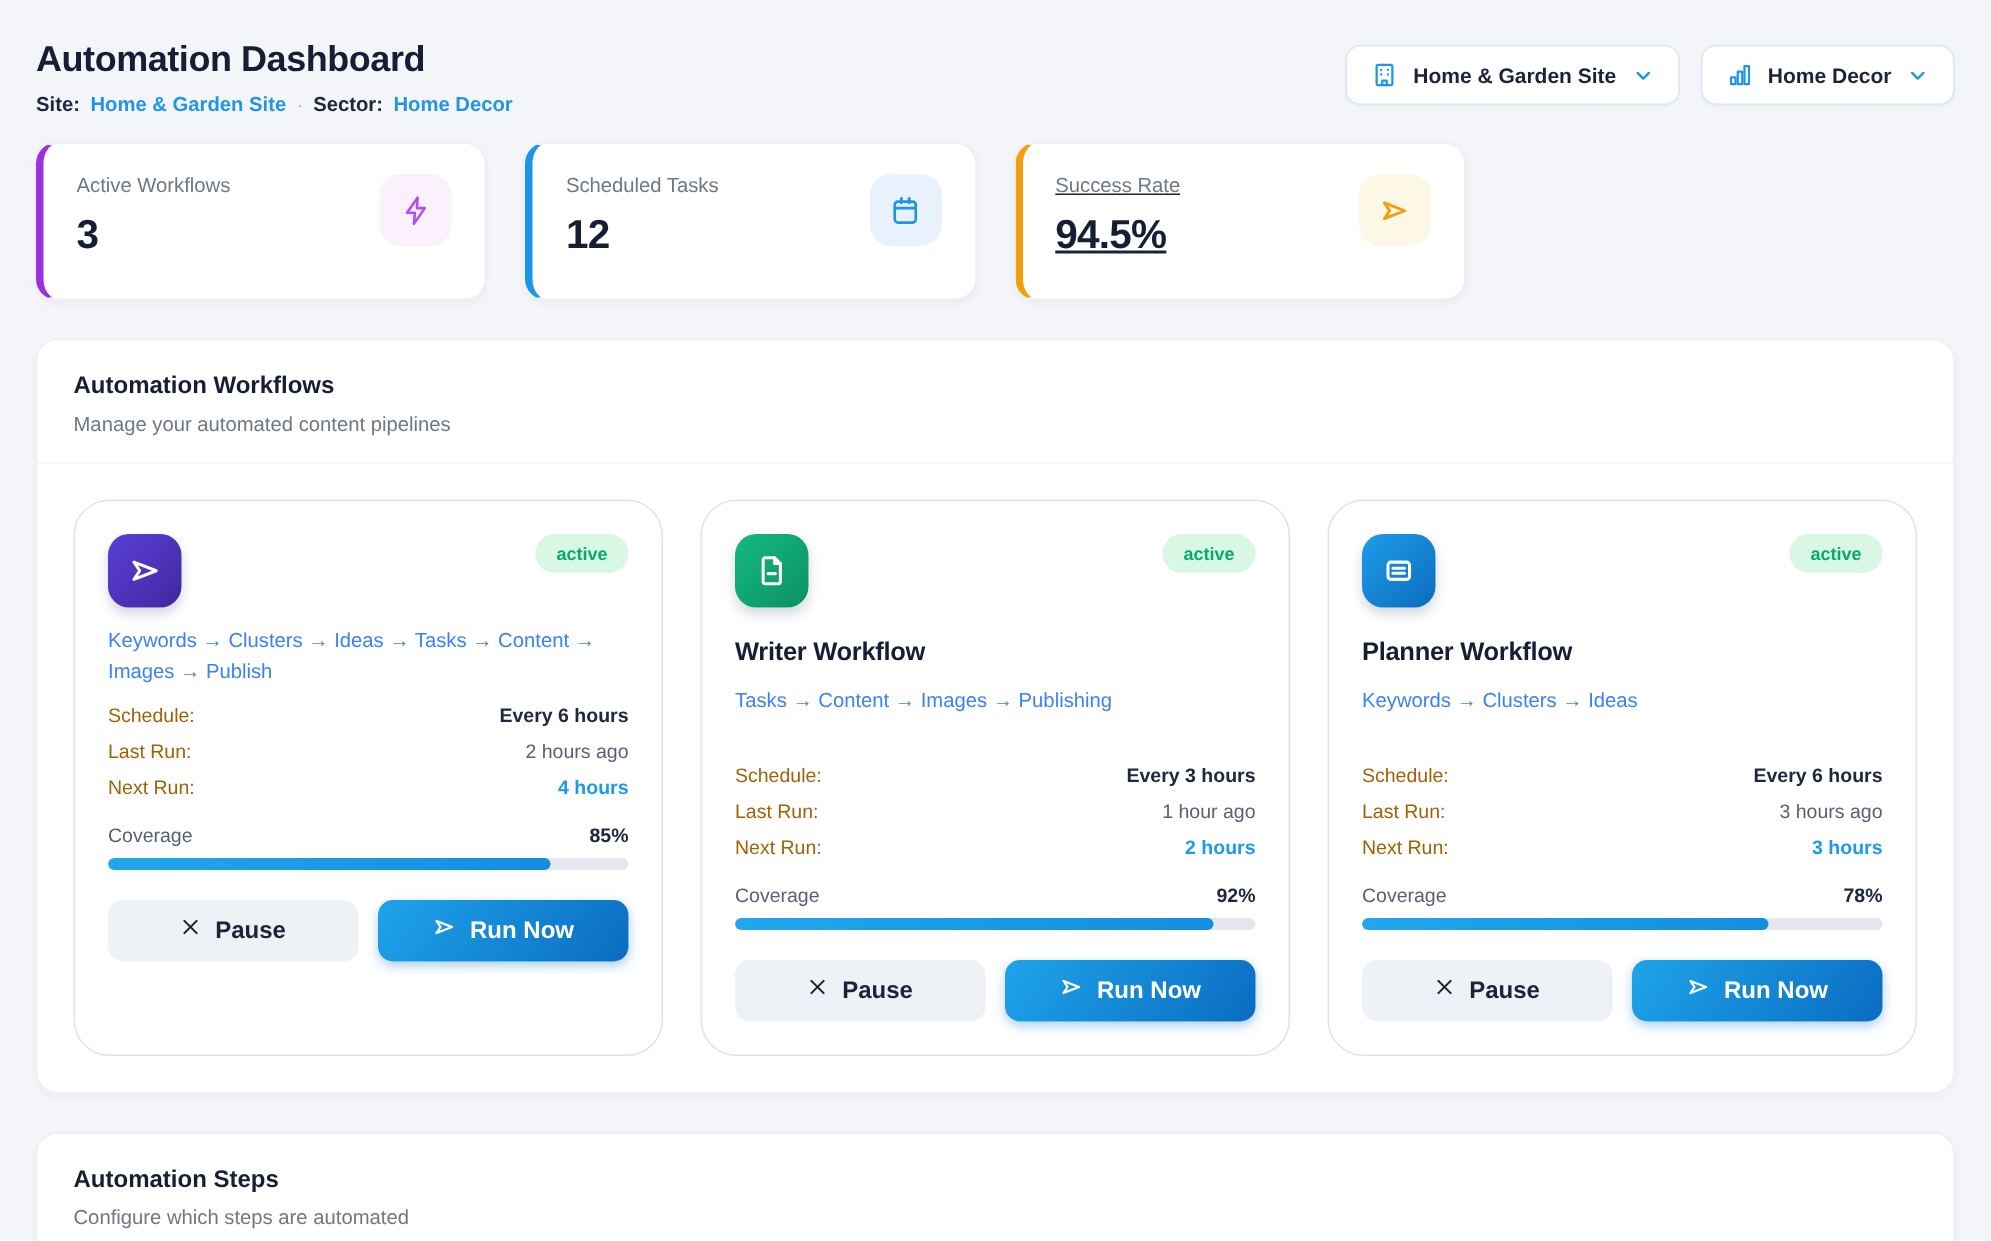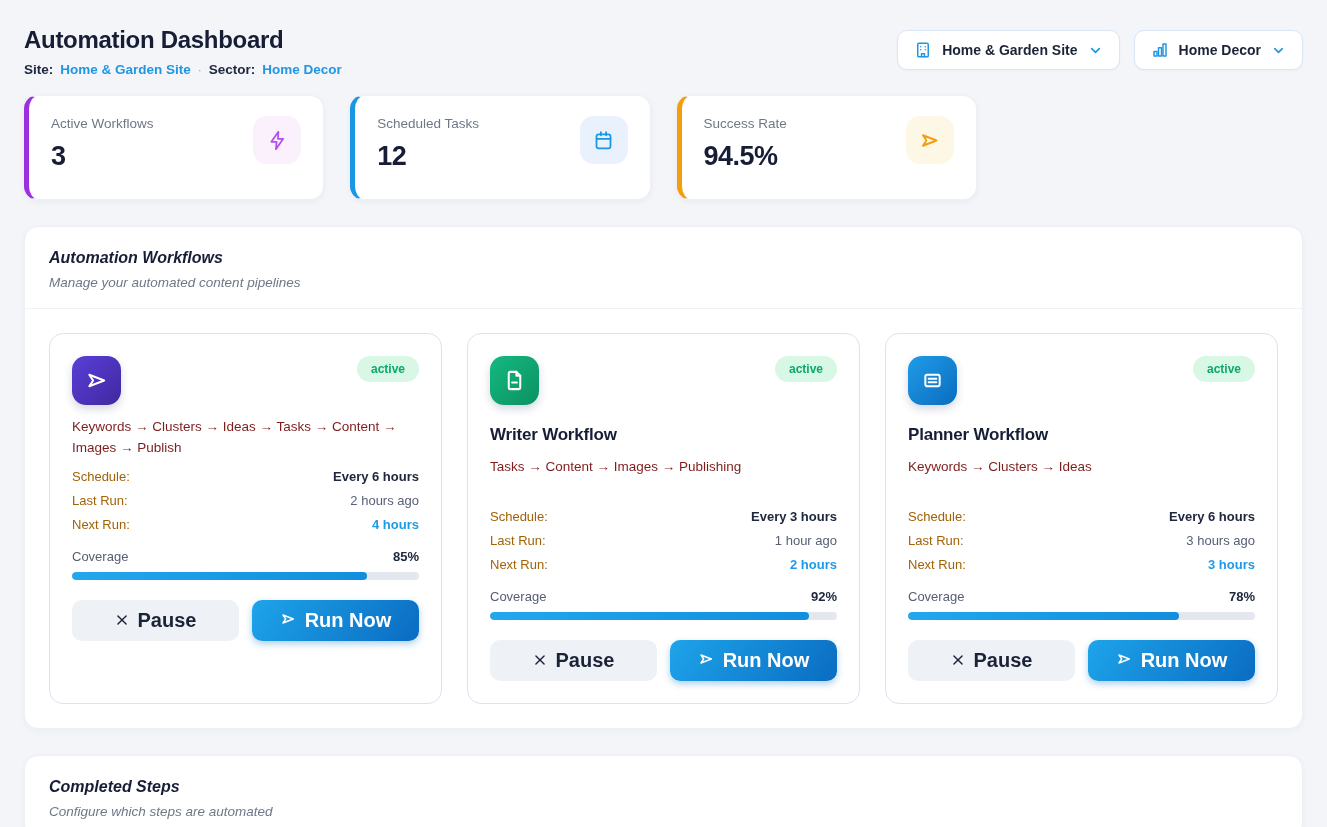--- a/index.html
+++ b/index.html
@@ -30,62 +30,62 @@
   .stat-card {
     background:#fff; border-radius:14px; padding:20px 22px 24px;
     border:1px solid #edf0f5; border-left-width:5px; border-left-style:solid;
     box-shadow:0 2px 6px rgba(25,40,80,.05);
     display:flex; justify-content:space-between; align-items:flex-start;
     min-height:105px;
   }
   .stat-card.purple { border-left-color:#9c2fe0; }
   .stat-card.blue   { border-left-color:#1a96e6; }
   .stat-card.green  { border-left-color:#11b364; }
-  .stat-card.orange { border-left-color:#f59e0b; }
+  .stat-card.orange { border-left-color:#f59e0b;text-decoration:underline; }
   .stat-label { font-size:13.5px; color:#6f7787; margin-bottom:10px; }
   .stat-value { font-size:27px; font-weight:800; color:#161d35; letter-spacing:-0.5px; }
   .stat-icon { width:48px; height:48px; border-radius:14px; display:flex; align-items:center; justify-content:center; }
   .stat-icon.purple { background:#faf1fd; }
   .stat-icon.blue   { background:#e9f2fc; }
   .stat-icon.green  { background:#e6f8ee; }
   .stat-icon.orange { background:#fdf8e6; }
   
   .section-card {
     background:#fff; border-radius:14px; border:1px solid #edf0f5;
     box-shadow:0 2px 6px rgba(25,40,80,.04); margin-bottom:26px;
   }
-  .section-head { padding:22px 24px 18px; border-bottom:1px solid #eef1f5;font-style:italic; }
+  .section-head { padding:22px 24px 18px; border-bottom:1px solid #eef1f5; }
   .section-title { font-size:16px; font-weight:800; color:#161d35; margin-bottom:8px; }
   .section-sub { font-size:13.5px; color:#6f7787; }
   .section-body { padding:24px; }
   
   .wf-grid { display:grid; grid-template-columns:repeat(3,1fr); gap:25px; }
-  .wf-card { border:1px solid #dde2ef; border-radius:14px; padding:22px; background:#fff; }
+  .wf-card { border:1px solid #dde2ef; border-radius:24px; padding:22px; background:#fff; }
   .wf-top { display:flex; justify-content:space-between; align-items:flex-start; }
   .wf-icon { width:49px; height:49px; border-radius:14px; display:flex; align-items:center; justify-content:center;
              box-shadow:0 4px 8px rgba(30,40,90,.18); }
   .wf-icon.indigo { background:linear-gradient(135deg,#5a3fd8,#40289e); }
   .wf-icon.green  { background:linear-gradient(135deg,#14b981,#0b9161); }
   .wf-icon.blue   { background:linear-gradient(135deg,#1f9ce8,#0b6cbe); }
   .badge { background:#d8f7e5; color:#08a96c; font-size:12px; font-weight:800; padding:6px 14px; border-radius:999px; }
   .wf-title { font-size:17px; font-weight:800; color:#161d35; margin-top:20px; letter-spacing:-0.2px; }
-  .wf-pipeline { font-size:13.5px; color:#7f1d1d; margin-top:12px; line-height:1.55; min-height:42px; }
+  .wf-pipeline { font-size:13.5px; color:#3b82f6; margin-top:12px; line-height:1.55; min-height:42px; }
   .wf-rows { margin-top:10px; }
   .wf-row { display:flex; justify-content:space-between; align-items:center; margin-top:9px; font-size:13px; }
   .wf-row .k { color:#a16207; }
   .wf-row .v-bold { font-weight:800; color:#20283f; }
   .wf-row .v-plain { color:#586076; }
   .wf-row .v-blue { font-weight:800; color:#1e9be6; }
   .coverage-row { display:flex; justify-content:space-between; align-items:flex-start; margin-top:17px; font-size:13px; }
   .coverage-row .k { color:#565e72; }
   .coverage-row .pct { font-weight:800; color:#20283f; }
   .progress { height:8px; border-radius:99px; background:#e4e7ed; margin-top:8px; overflow:hidden; }
   .progress .fill { height:100%; border-radius:99px; background:linear-gradient(90deg,#22a7ec,#128ede); }
   .wf-actions { display:flex; gap:13px; margin-top:20px; }
-  .btn { flex:1; height:41px; border:none; border-radius:10px; font-size:20px; font-weight:800;
+  .btn { flex:1; height:41px; border:none; border-radius:10px; font-size:16px; font-weight:800;
          display:flex; align-items:center; justify-content:center; gap:9px; cursor:pointer;
          font-family:"Liberation Sans",sans-serif; }
   .btn-pause { background:#eef1f6; color:#1b2337; }
   .btn-run { background:linear-gradient(125deg,#1ea4ea,#0a6cc1); color:#fff; box-shadow:0 3px 7px rgba(20,120,200,.35); }
 </style>
 </head>
 <body>
 
 <div class="page-header">
   <div>
@@ -331,16 +331,16 @@
           </button>
         </div>
       </div>
 
     </div>
   </div>
 </div>
 
 <div class="section-card">
   <div class="section-head" style="border-bottom:none;">
-    <div class="section-title">Completed Steps</div>
+    <div class="section-title">Automation Steps</div>
     <div class="section-sub">Configure which steps are automated</div>
   </div>
 </div>
 
 </body></html>

